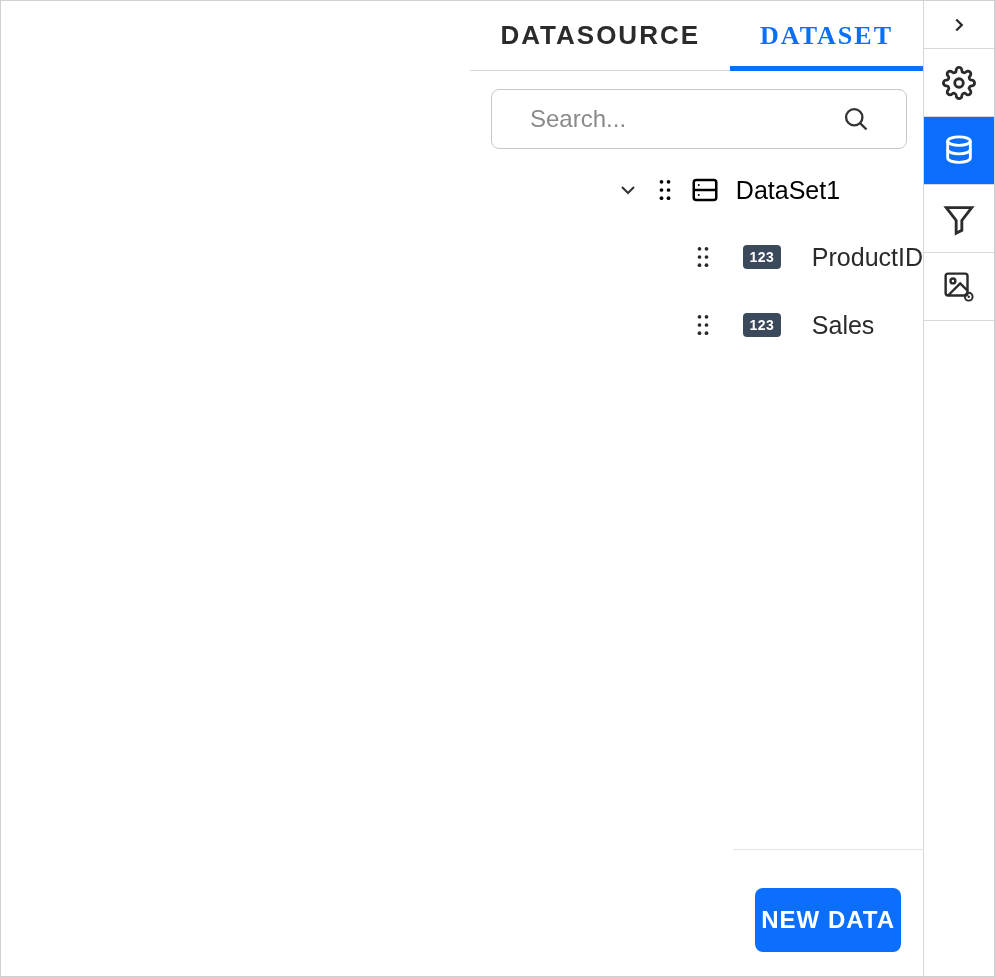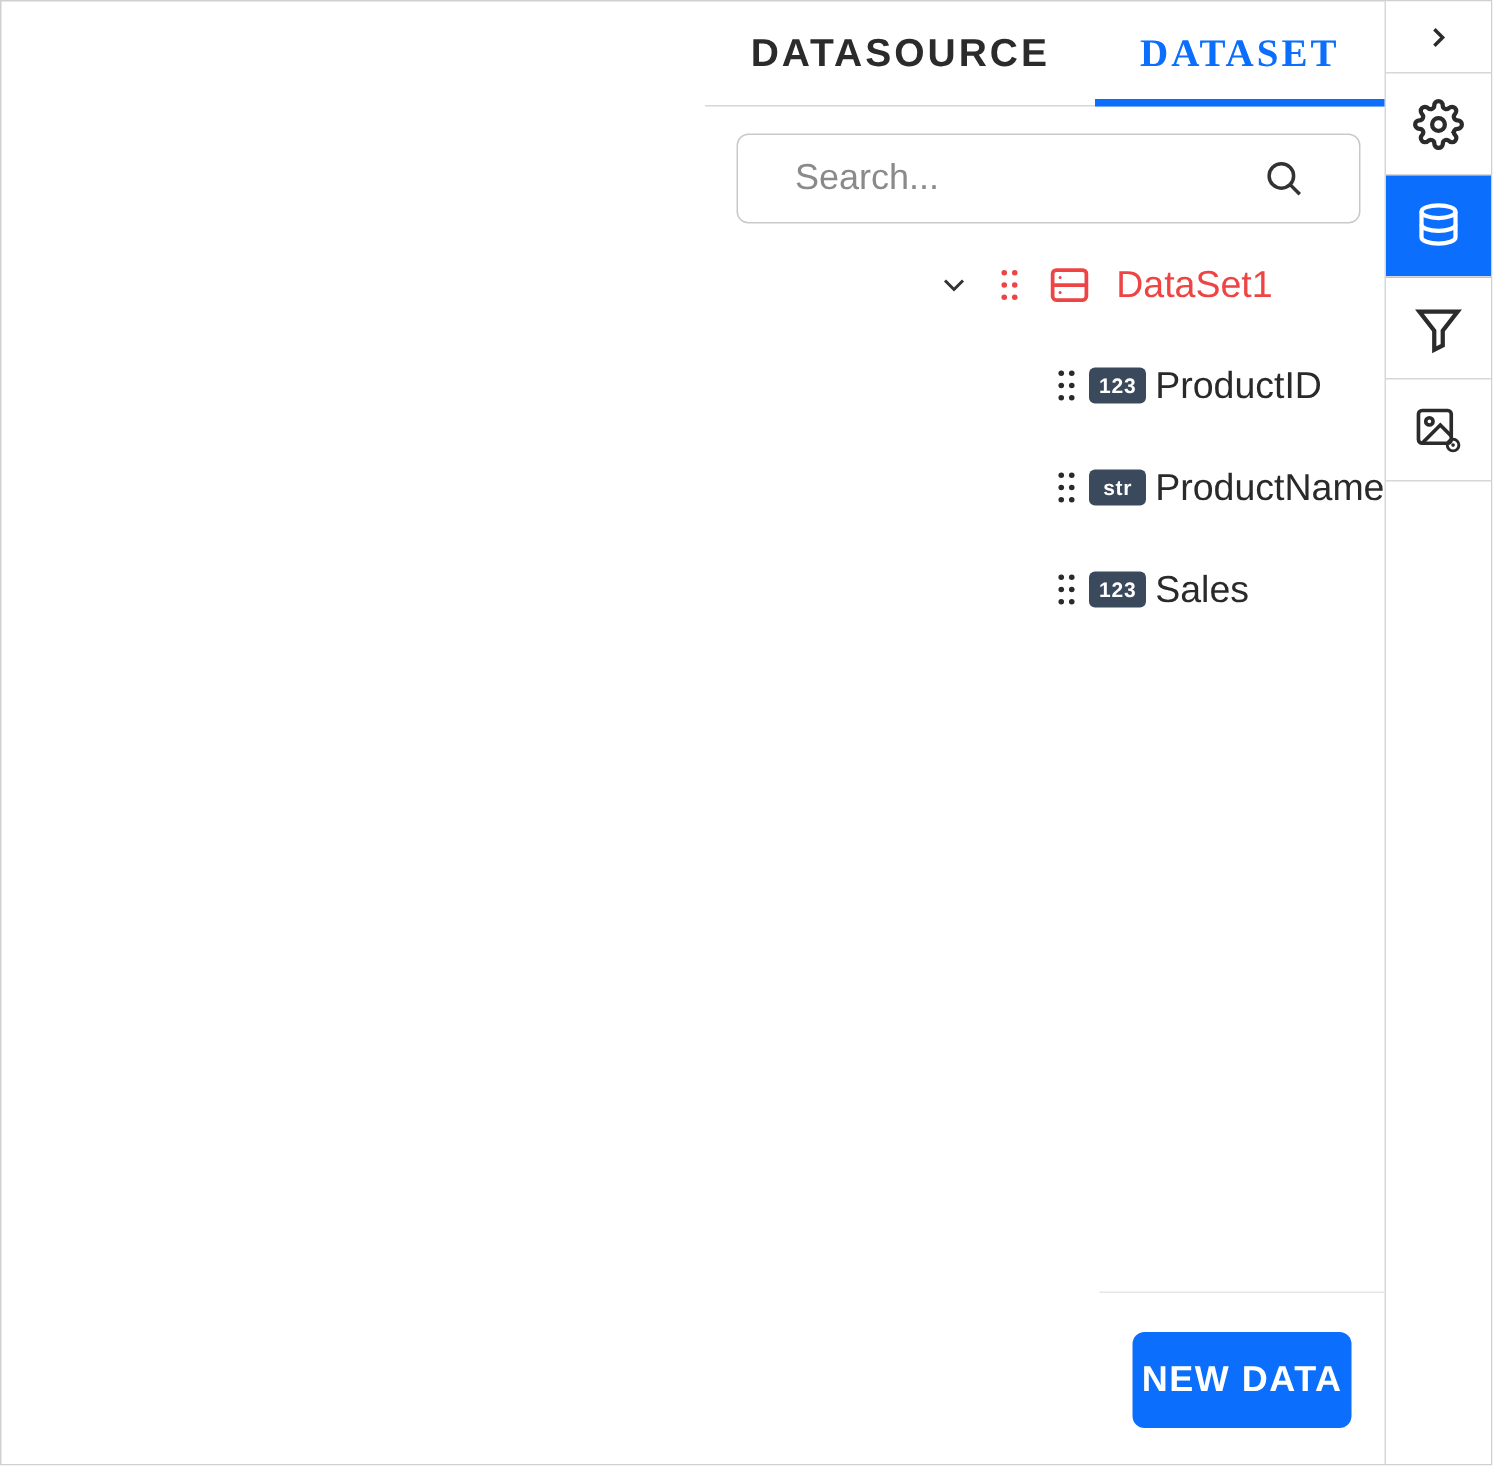--- a/index.html
+++ b/index.html
@@ -83,39 +83,39 @@
 
   .tree {
     flex: 0 0 auto;
   }
   .tree-root {
     display: flex;
     align-items: center;
     gap: 16px;
     padding: 6px 16px 18px 18px;
     font-size: 25px;
-    color: #ef4444;
+    color: #000000;
   }
   .tree-root .chevron { width: 24px; height: 24px; color: #333; cursor: pointer;}
   .grip {
     width: 18px; height: 28px;
     display: inline-flex; align-items: center; justify-content: center;
     cursor: grab;
   }
   .grip svg { width: 14px; height: 24px; }
   .dataset-icon { width: 30px; height: 30px; }
 
   .fields {
     padding-left: 96px;
     padding-bottom: 12px;
   }
   .field-row {
     display: flex;
     align-items: center;
-    gap: 6px;
+    gap: 31px;
     font-size: 25px;
     color: #2a2a2a;
     height: 68px;
   }
   .badge {
     display: inline-flex;
     align-items: center;
     justify-content: center;
     background: #3a4a5c;
     color: #fff;
@@ -129,21 +129,21 @@
   .separator {
     height: 1px;
     background: #eaeaea;
     margin: 0;
   }
 
   .spacer { flex: 1 1 auto; }
 
   .bottom-bar {
     border-top: 1px solid #e6e6e6;
-    padding: 26px 22px 24px 22px;
+    padding: 38px 22px 24px 22px;
     display: flex;
     gap: 80px;
     justify-content: center;
   }
   .btn {
     flex: 1;
     max-width: 340px;
     height: 64px;
     background: #0b6efd;
     color: #fff;
@@ -254,34 +254,20 @@
           <span class="grip">
             <svg viewBox="0 0 12 20" fill="currentColor">
               <circle cx="3" cy="3" r="1.6"></circle>
                 <circle cx="9" cy="3" r="1.6"></circle>
               <circle cx="3" cy="10" r="1.6"></circle>
                 <circle cx="9" cy="10" r="1.6"></circle>
               <circle cx="3" cy="17" r="1.6"></circle>
                 <circle cx="9" cy="17" r="1.6"></circle>
             </svg>
           </span>
-          <span class="badge">str</span>
-          <span>ProductName</span>
-        </div>
-        <div class="field-row">
-          <span class="grip">
-            <svg viewBox="0 0 12 20" fill="currentColor">
-              <circle cx="3" cy="3" r="1.6"></circle>
-                <circle cx="9" cy="3" r="1.6"></circle>
-              <circle cx="3" cy="10" r="1.6"></circle>
-                <circle cx="9" cy="10" r="1.6"></circle>
-              <circle cx="3" cy="17" r="1.6"></circle>
-                <circle cx="9" cy="17" r="1.6"></circle>
-            </svg>
-          </span>
           <span class="badge">123</span>
           <span>Sales</span>
         </div>
       </div>
     </div>
 
     <div class="separator"></div>
     <div class="spacer"></div>
 
     <div class="bottom-bar">

